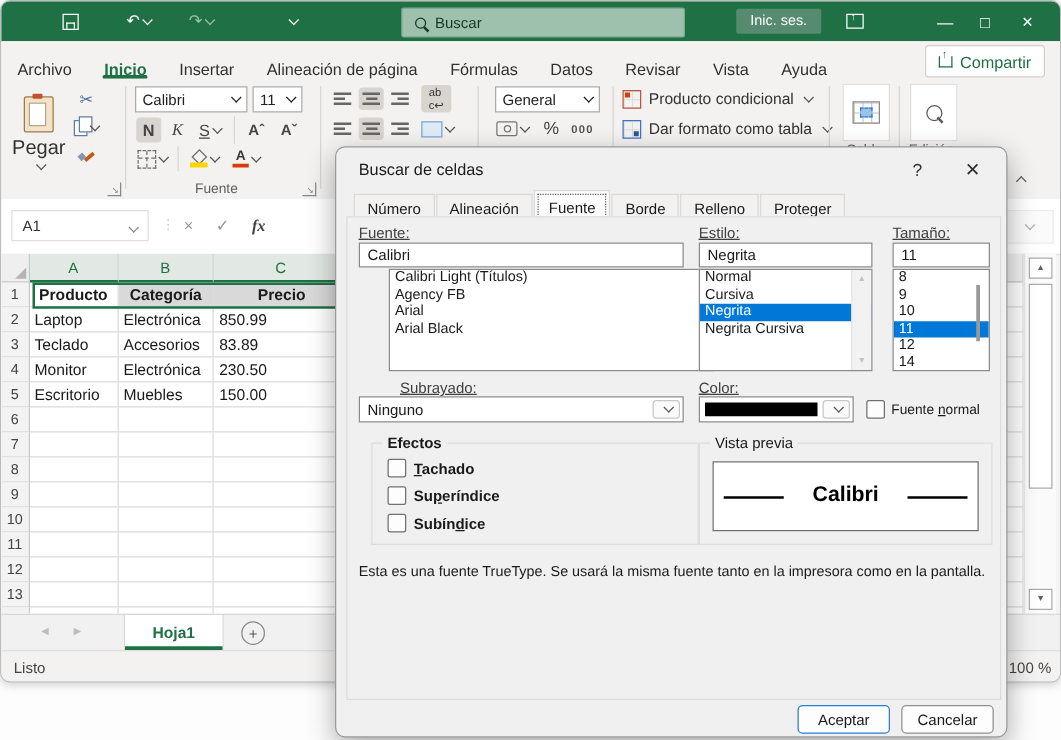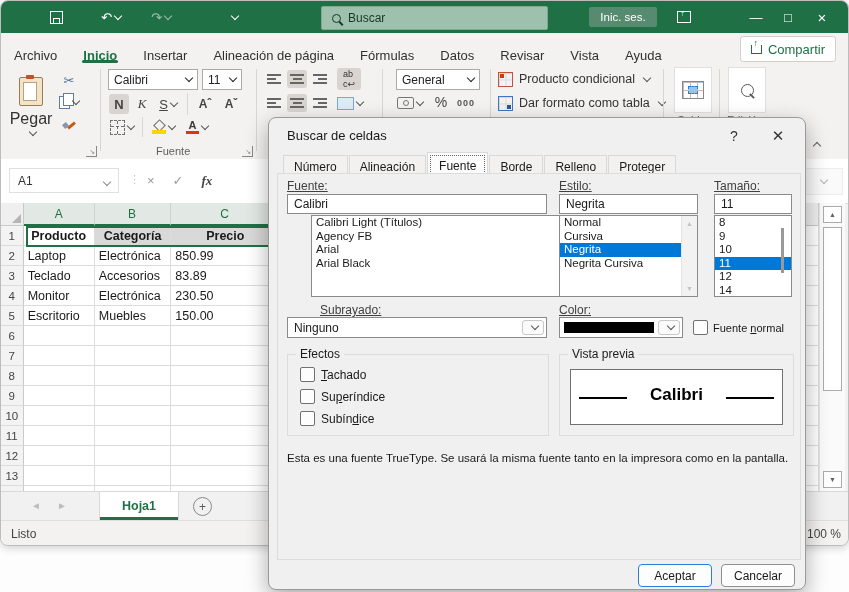--- a/index.html
+++ b/index.html
@@ -584,21 +584,21 @@
       <span class="swatch" style="background: rgb(0, 0, 0);"></span>
       <span class="ddbtn">
           <span class="cv"></span>
         </span>
     </div>
     <div class="chkrow" style="left:424px;top:202px;gap:5px;">
       <span class="chk"></span>
       <span style="font-size:11px;">Fuente <u>n</u>ormal</span>
     </div>
 
-    <div class="groupbox" style="left:18px;top:236px;width:260px;height:80px;">
+    <div class="groupbox" style="left:28px;top:236px;width:260px;height:80px;font-weight:bold;">
       <span class="gtitle">Efectos</span>
       <div>
           <div class="chkrow" style="left: 12px; top: 12px;">
             <span class="chk"></span>
             <span><u>T</u>achado</span>
           </div>
           <div class="chkrow" style="left: 12px; top: 34px;">
             <span class="chk"></span>
             <span>Su<u>p</u>eríndice</span>
           </div>

